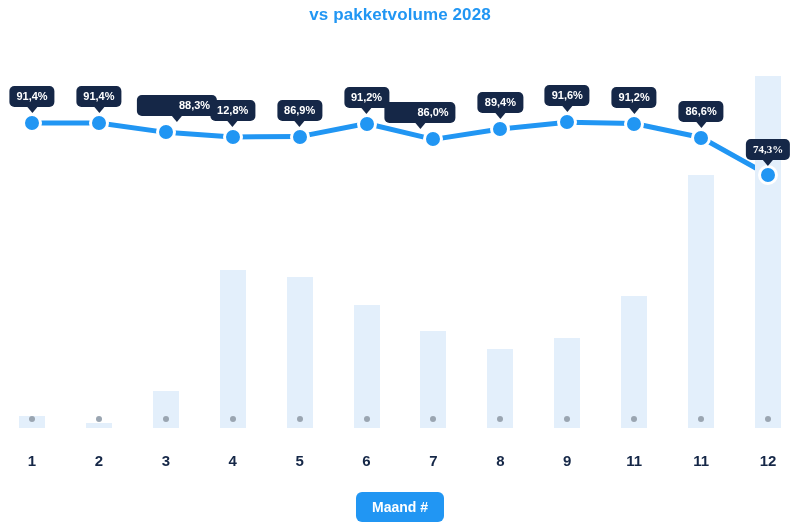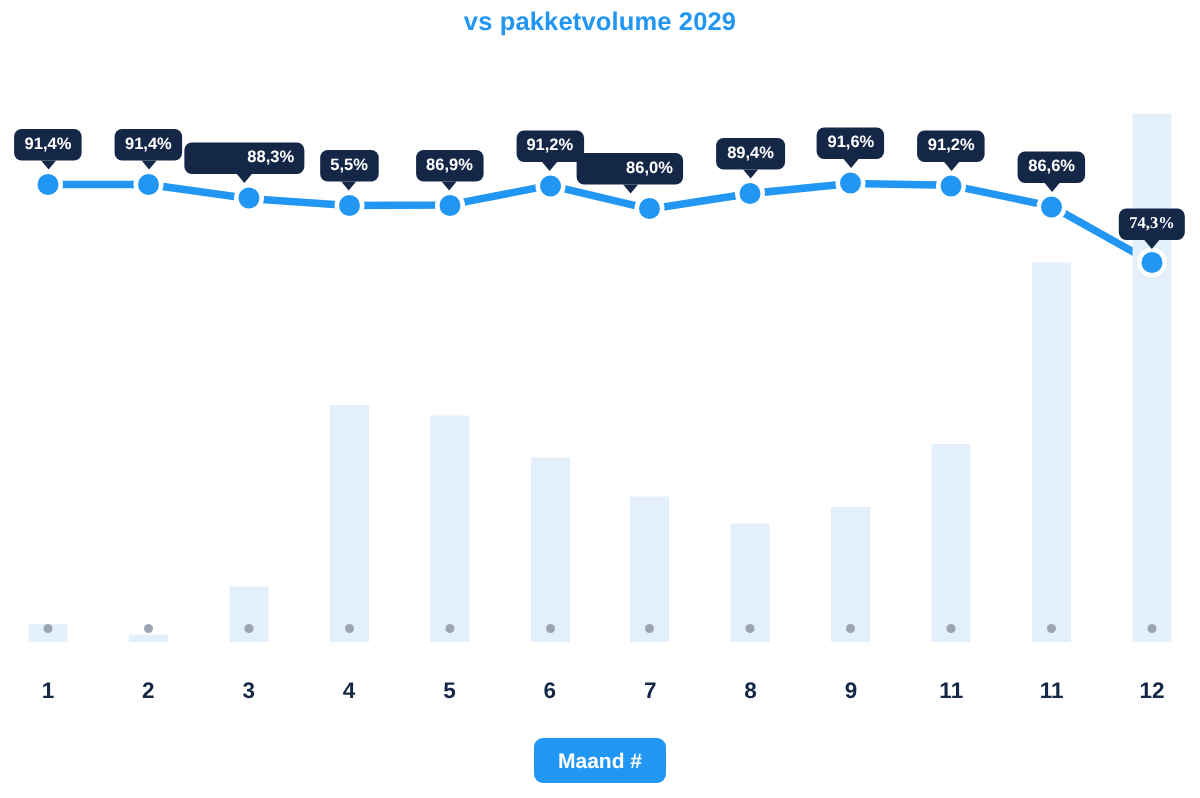--- a/index.html
+++ b/index.html
@@ -140,21 +140,21 @@
     border-radius: 6px;
     white-space: nowrap;
   }
 </style>
 </head>
 <body>
 
 <div id="page">
 
   <div class="chart-title">
-    <span class="line2">vs pakketvolume 2029</span>
+    <span class="line2">vs pakketvolume 2028</span>
   </div>
 
   <div class="plot" id="plot">
     <svg class="line-svg" id="line-svg" viewBox="0 0 780 368" preserveAspectRatio="none">
       <polyline id="trend-polyline" fill="none" stroke="#2196f3" stroke-width="5" stroke-linejoin="round" stroke-linecap="round" points="22,62.94399999999998 88.9090909090909,62.94399999999998 155.8181818181818,72.36800000000001 222.72727272727272,76.92800000000001 289.6363636363636,76.62399999999998 356.5454545454545,63.55199999999999 423.45454545454544,79.36 490.3636363636364,69.02399999999999 557.2727272727273,62.33600000000002 624.1818181818181,63.55199999999999 691.090909090909,77.53600000000002 758,114.928"></polyline>
     </svg>
   <div class="bar" style="left: 9px; height: 12.32px; background: rgb(227, 239, 251);"></div>
       <div class="bar" style="left: 75.9091px; height: 5.28px; background: rgb(227, 239, 251);"></div>
       <div class="bar" style="left: 142.818px; height: 36.96px; background: rgb(227, 239, 251);"></div>
       <div class="bar" style="left: 209.727px; height: 158.4px; background: rgb(227, 239, 251);"></div>
@@ -176,23 +176,23 @@
       <div class="axis-dot" style="left: 487.364px;"></div>
       <div class="axis-dot" style="left: 554.273px;"></div>
       <div class="axis-dot" style="left: 621.182px;"></div>
       <div class="axis-dot" style="left: 688.091px;"></div>
       <div class="axis-dot" style="left: 755px;"></div>
       <div class="point" style="left: 22px; top: 62.944px; background: rgb(33, 150, 243);"></div>
       <div class="callout" style="left: 22px; top: 46.944px;">91,4%</div>
       <div class="point" style="left: 88.9091px; top: 62.944px; background: rgb(33, 150, 243);"></div>
       <div class="callout" style="left: 88.9091px; top: 46.944px;">91,4%</div>
       <div class="point" style="left: 155.818px; top: 72.368px; background: rgb(33, 150, 243);"></div>
-      <div class="callout" style="left: 153px; top: 56.368px; padding-left: 42px;">88,3%</div>
+      <div class="callout" style="left: 167px; top: 56.368px; padding-left: 42px;">88,3%</div>
       <div class="point" style="left: 222.727px; top: 76.928px; background: rgb(33, 150, 243);"></div>
-      <div class="callout" style="left: 222.727px; top: 60.928px;">5,5%</div>
+      <div class="callout" style="left: 222.727px; top: 60.928px;">12,8%</div>
       <div class="point" style="left: 289.636px; top: 76.624px; background: rgb(33, 150, 243);"></div>
       <div class="callout" style="left: 289.636px; top: 60.624px;">86,9%</div>
       <div class="point" style="left: 356.545px; top: 63.552px; background: rgb(33, 150, 243);"></div>
       <div class="callout" style="left: 356.545px; top: 47.552px;">91,2%</div>
       <div class="point" style="left: 423.455px; top: 79.36px; background: rgb(33, 150, 243);"></div>
       <div class="callout" style="left: 410px; top: 63.36px; padding-left: 33px;">86,0%</div>
       <div class="point" style="left: 490.364px; top: 69.024px; background: rgb(33, 150, 243);"></div>
       <div class="callout" style="left: 490.364px; top: 53.024px; text-align: right;">89,4%</div>
       <div class="point" style="left: 557.273px; top: 62.336px; background: rgb(33, 150, 243);"></div>
       <div class="callout" style="left: 557.273px; top: 46.336px;">91,6%</div>

